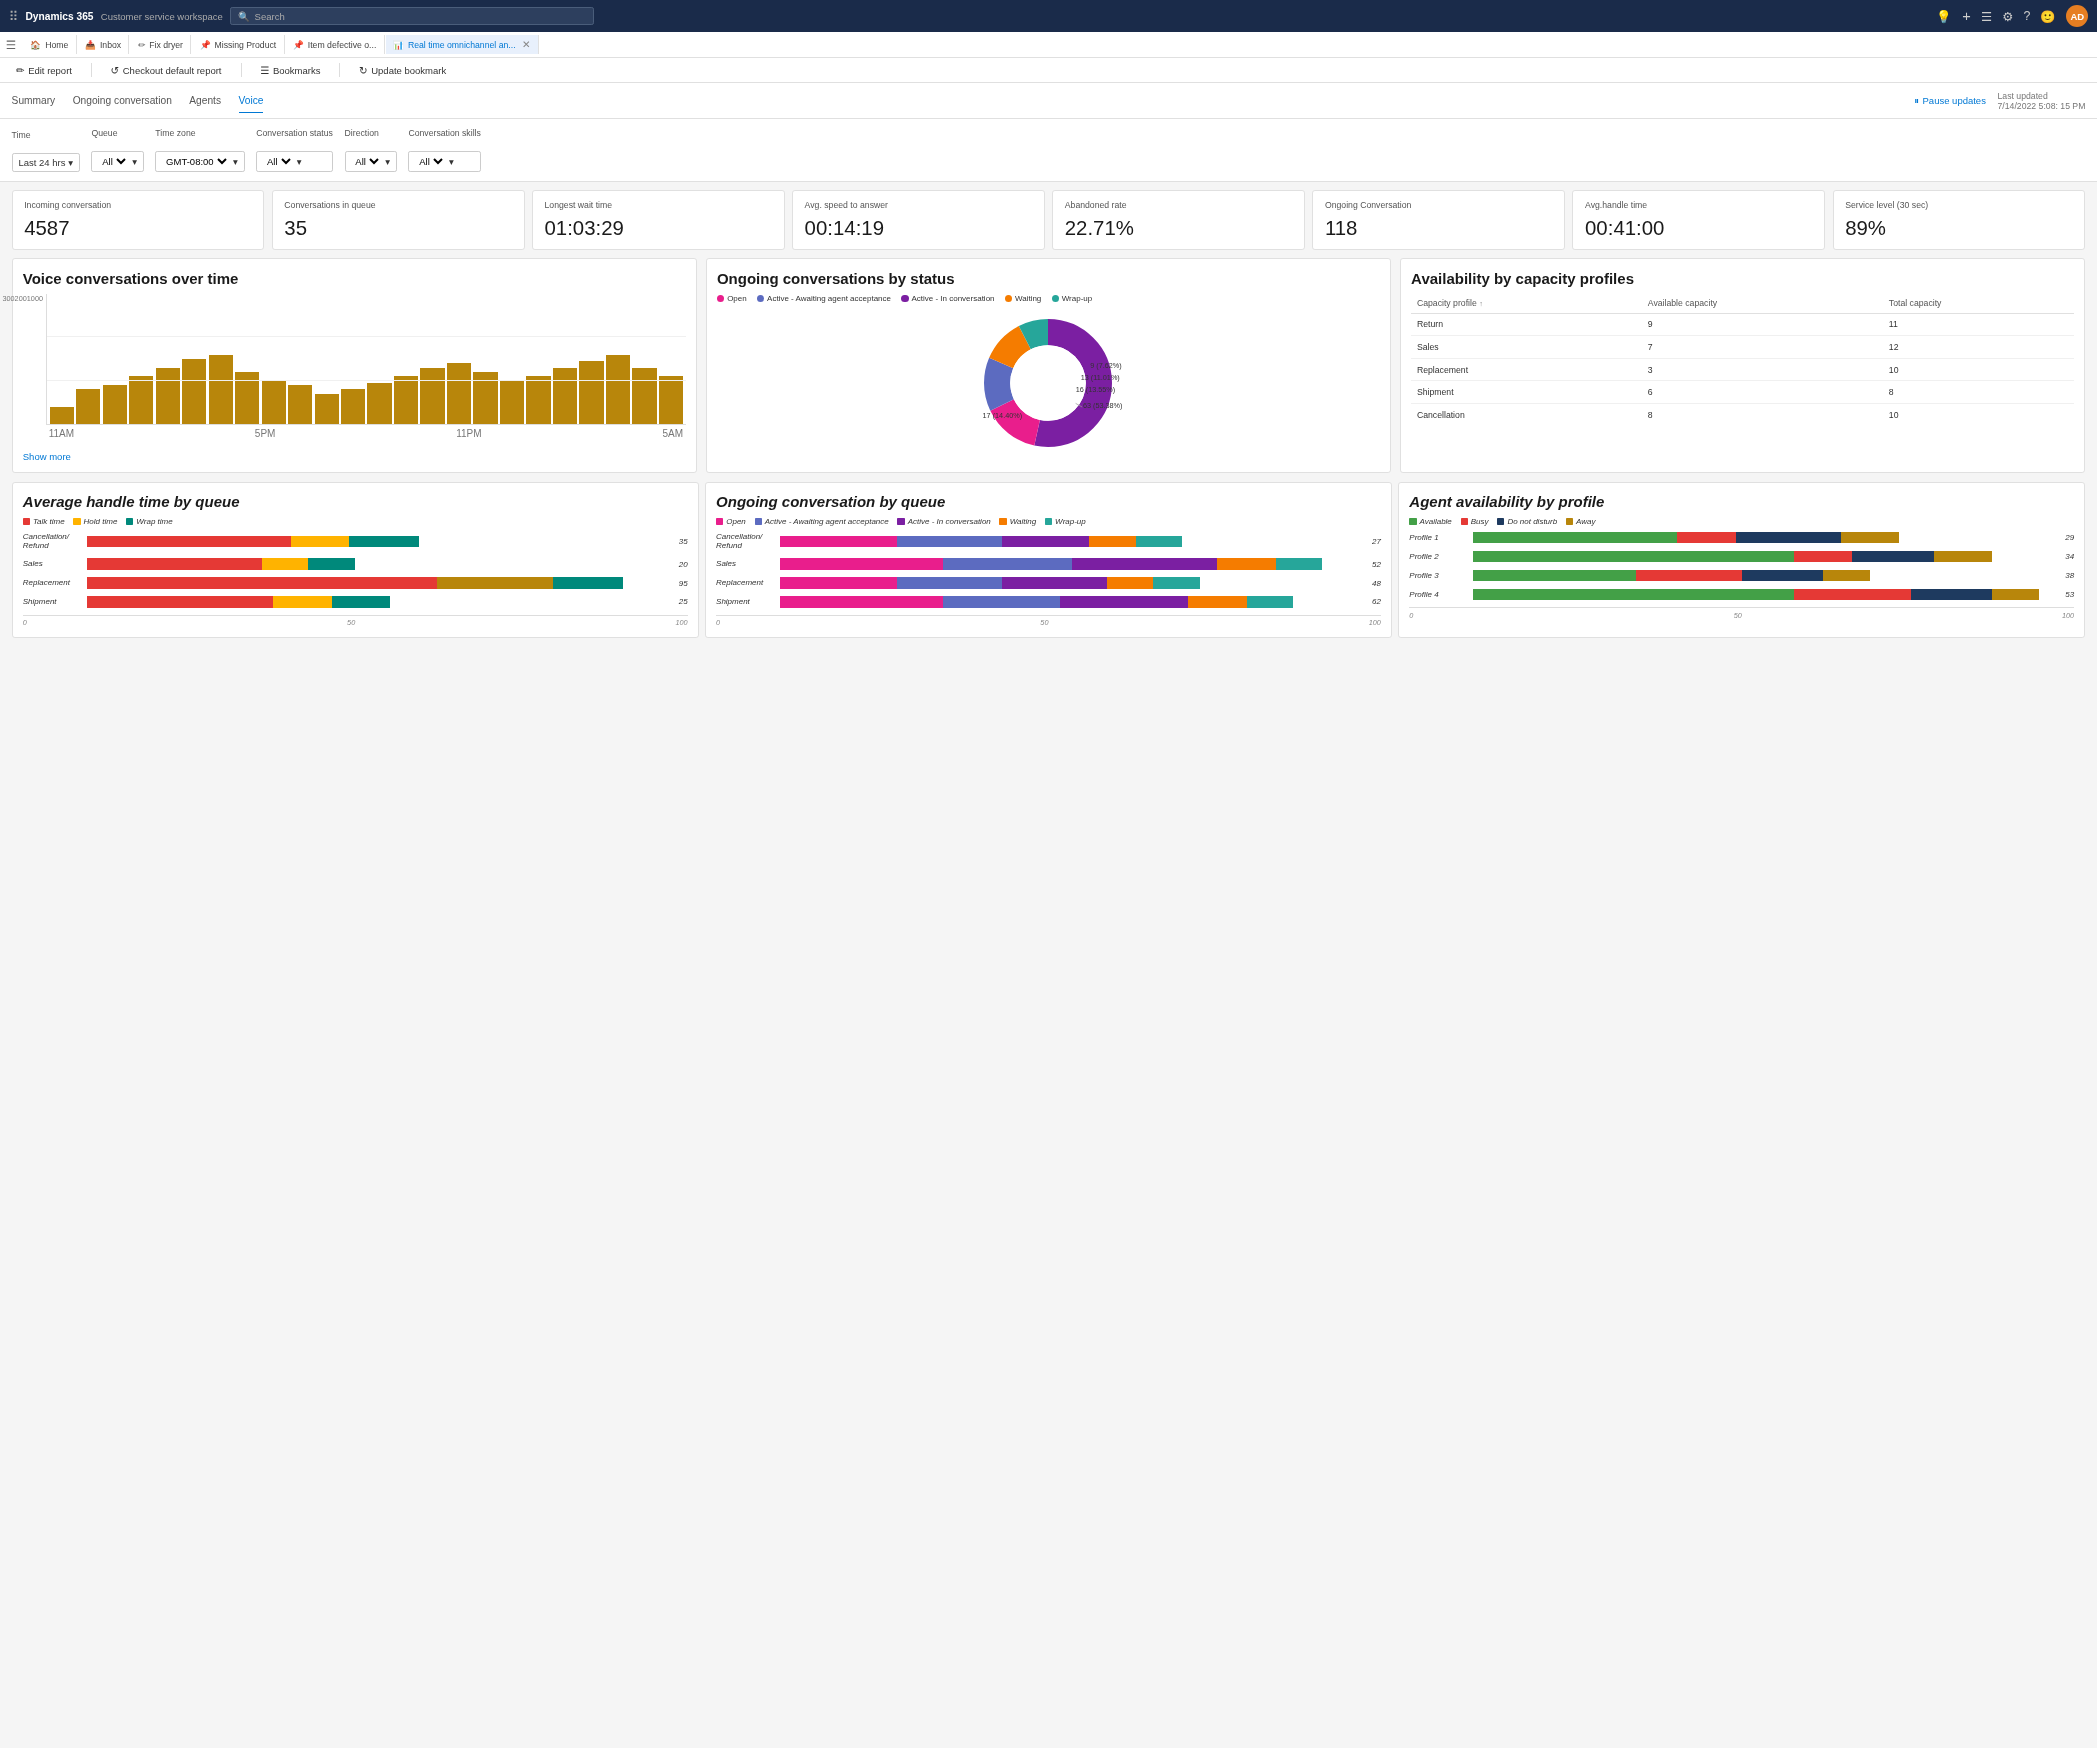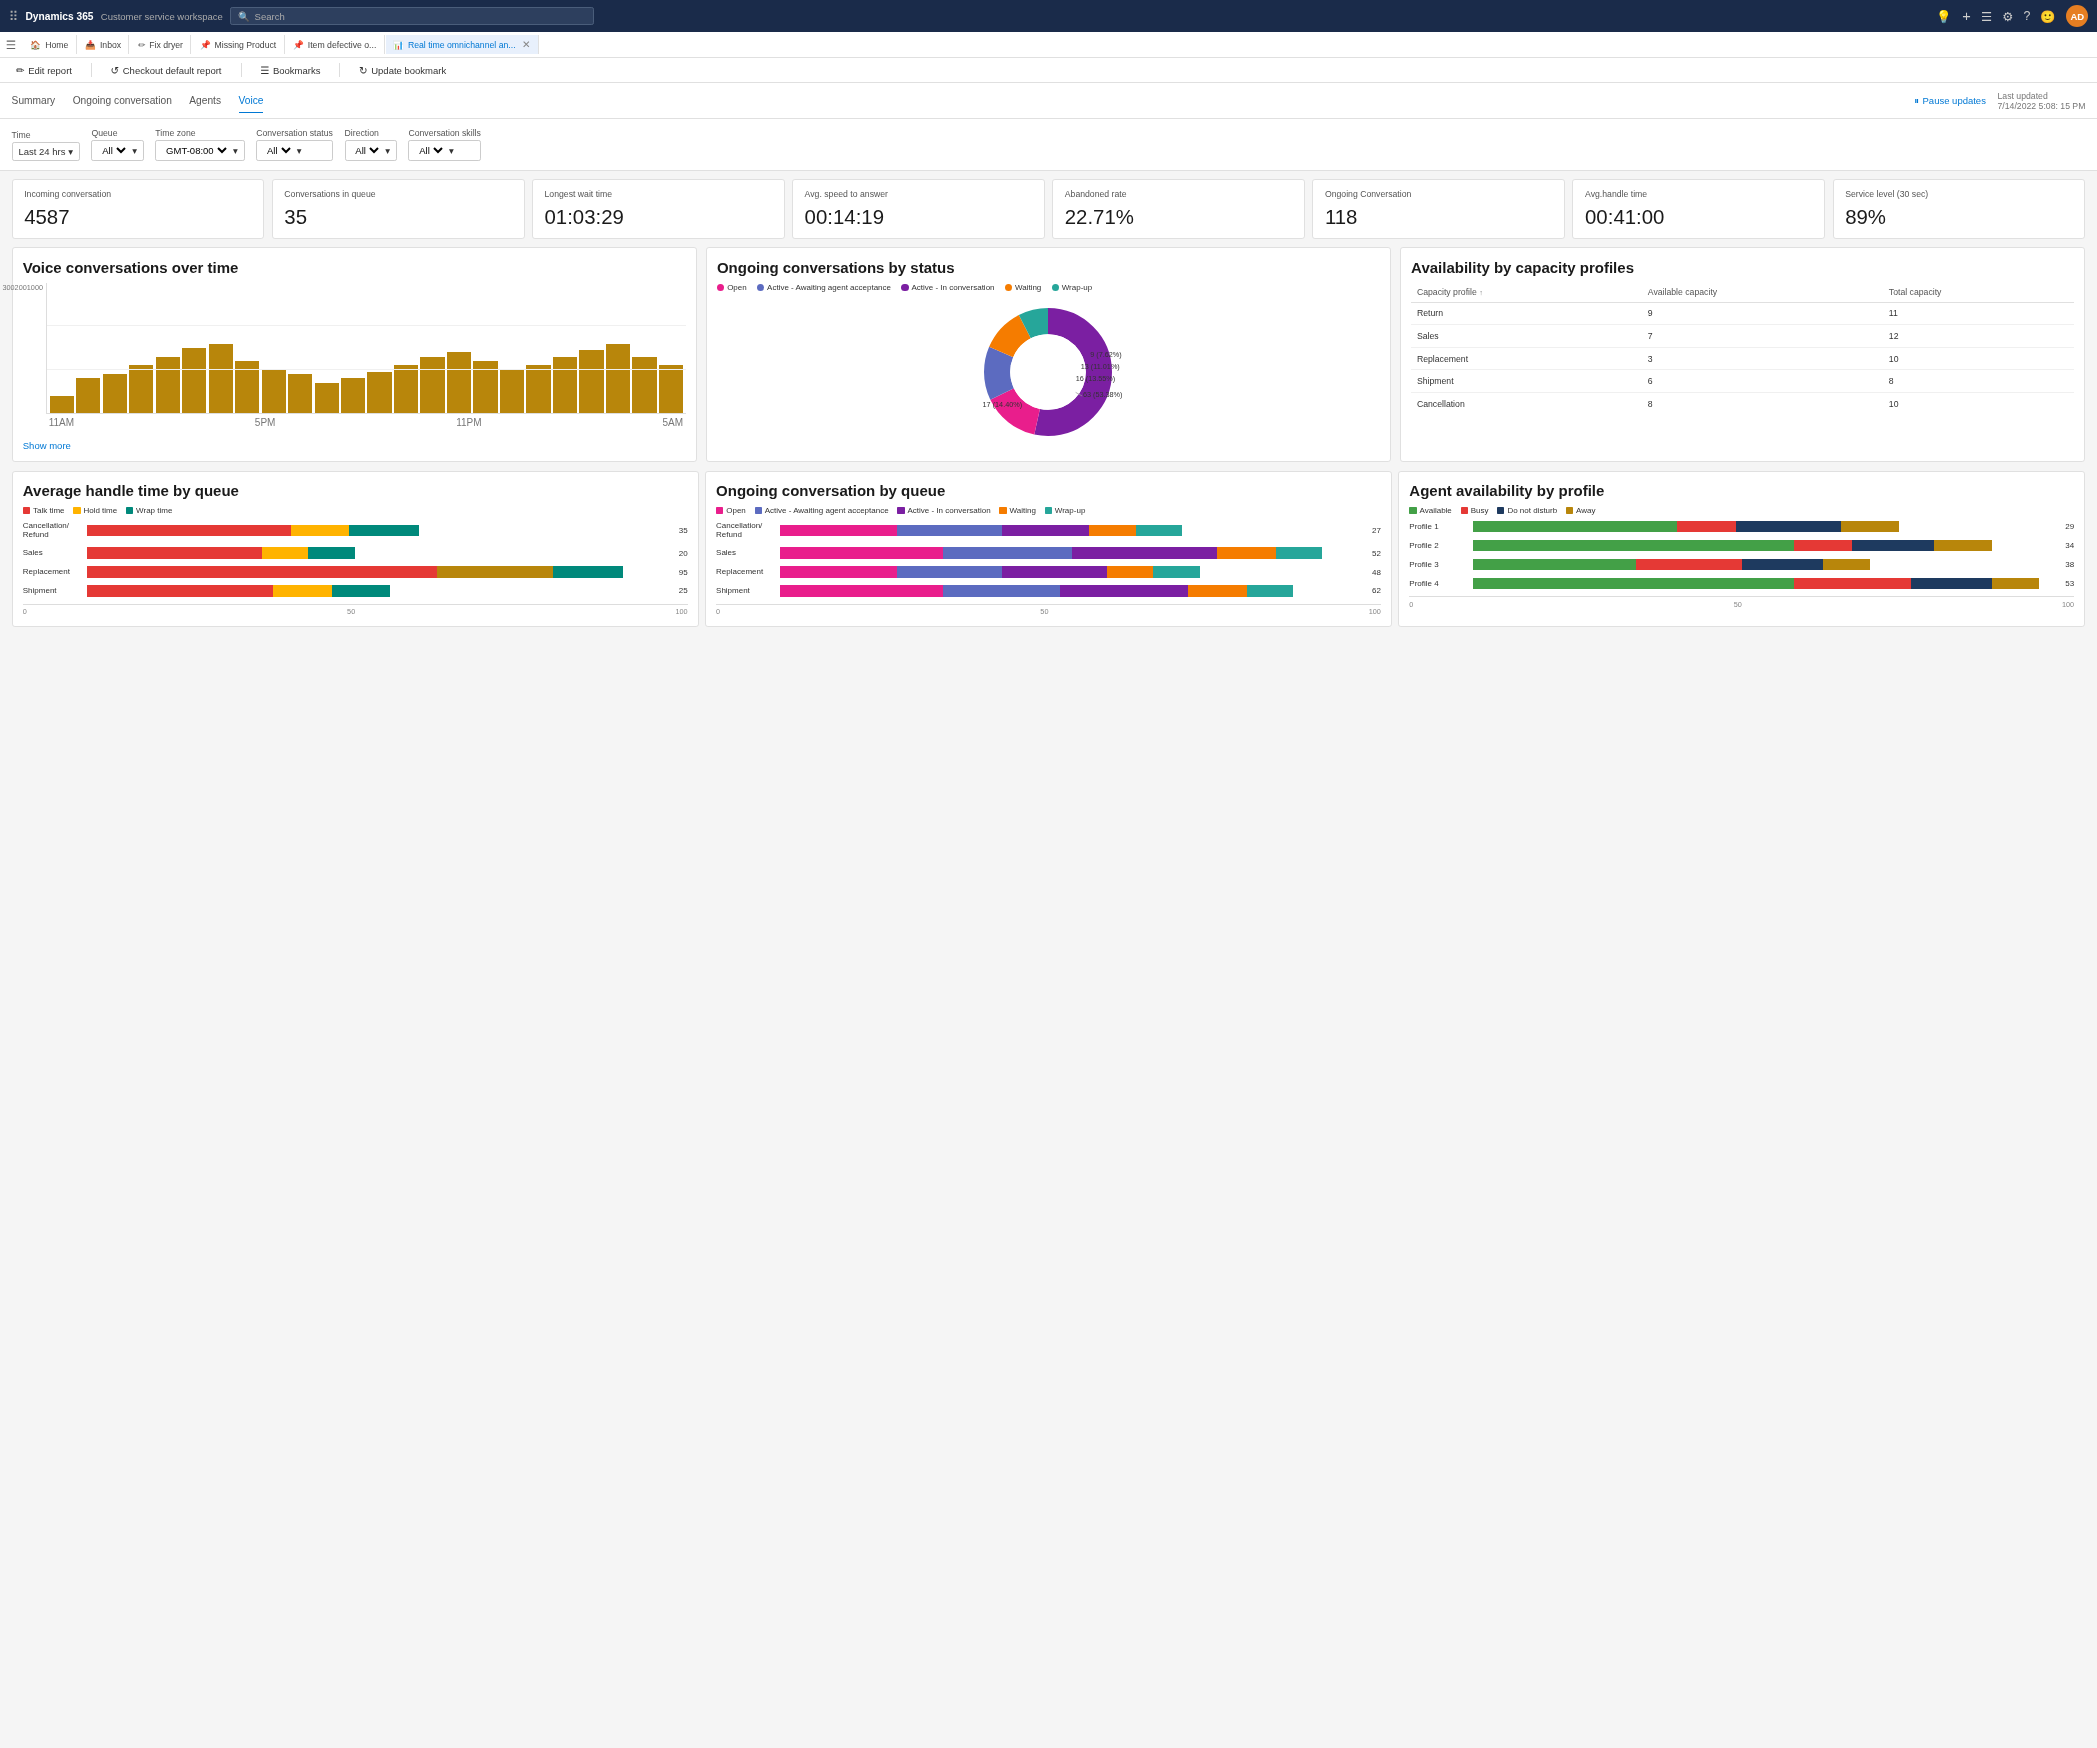--- a/index.html
+++ b/index.html
@@ -159,21 +159,21 @@
       padding: 8.7px 11.6px;
       display: flex;
       gap: 11.6px;
       align-items: flex-end;
       border-bottom: 0.7px solid #e0e0e0;
     }
     .filter-group label {
       display: block;
       font-size: 8.7px;
       color: #555;
-      margin-bottom: 2px;
+      margin-bottom: 13px;
     }
     .filter-select {
       border: 0.7px solid #ccc;
       border-radius: 2.2px;
       padding: 2.9px 5.8px;
       font-size: 9.5px;
       background: #fff;
       cursor: pointer;
       display: flex;
       align-items: center;
@@ -323,20 +323,21 @@
     }
     .avail-table tr:last-child td { border-bottom: none; }
     .sort-icon { font-size: 7.3px; color: #888; }
 
     
     .bottom-charts {
       padding: 0 11.6px 8.7px;
       display: grid;
       grid-template-columns: 1fr 1fr 1fr;
       gap: 6px;
+      font-style: italic;
     }
 
     
     .h-bar-chart { margin-top: 5.8px; }
     .h-bar-row {
       display: flex;
       align-items: center;
       margin-bottom: 7.3px;
       gap: 5.8px;
     }

